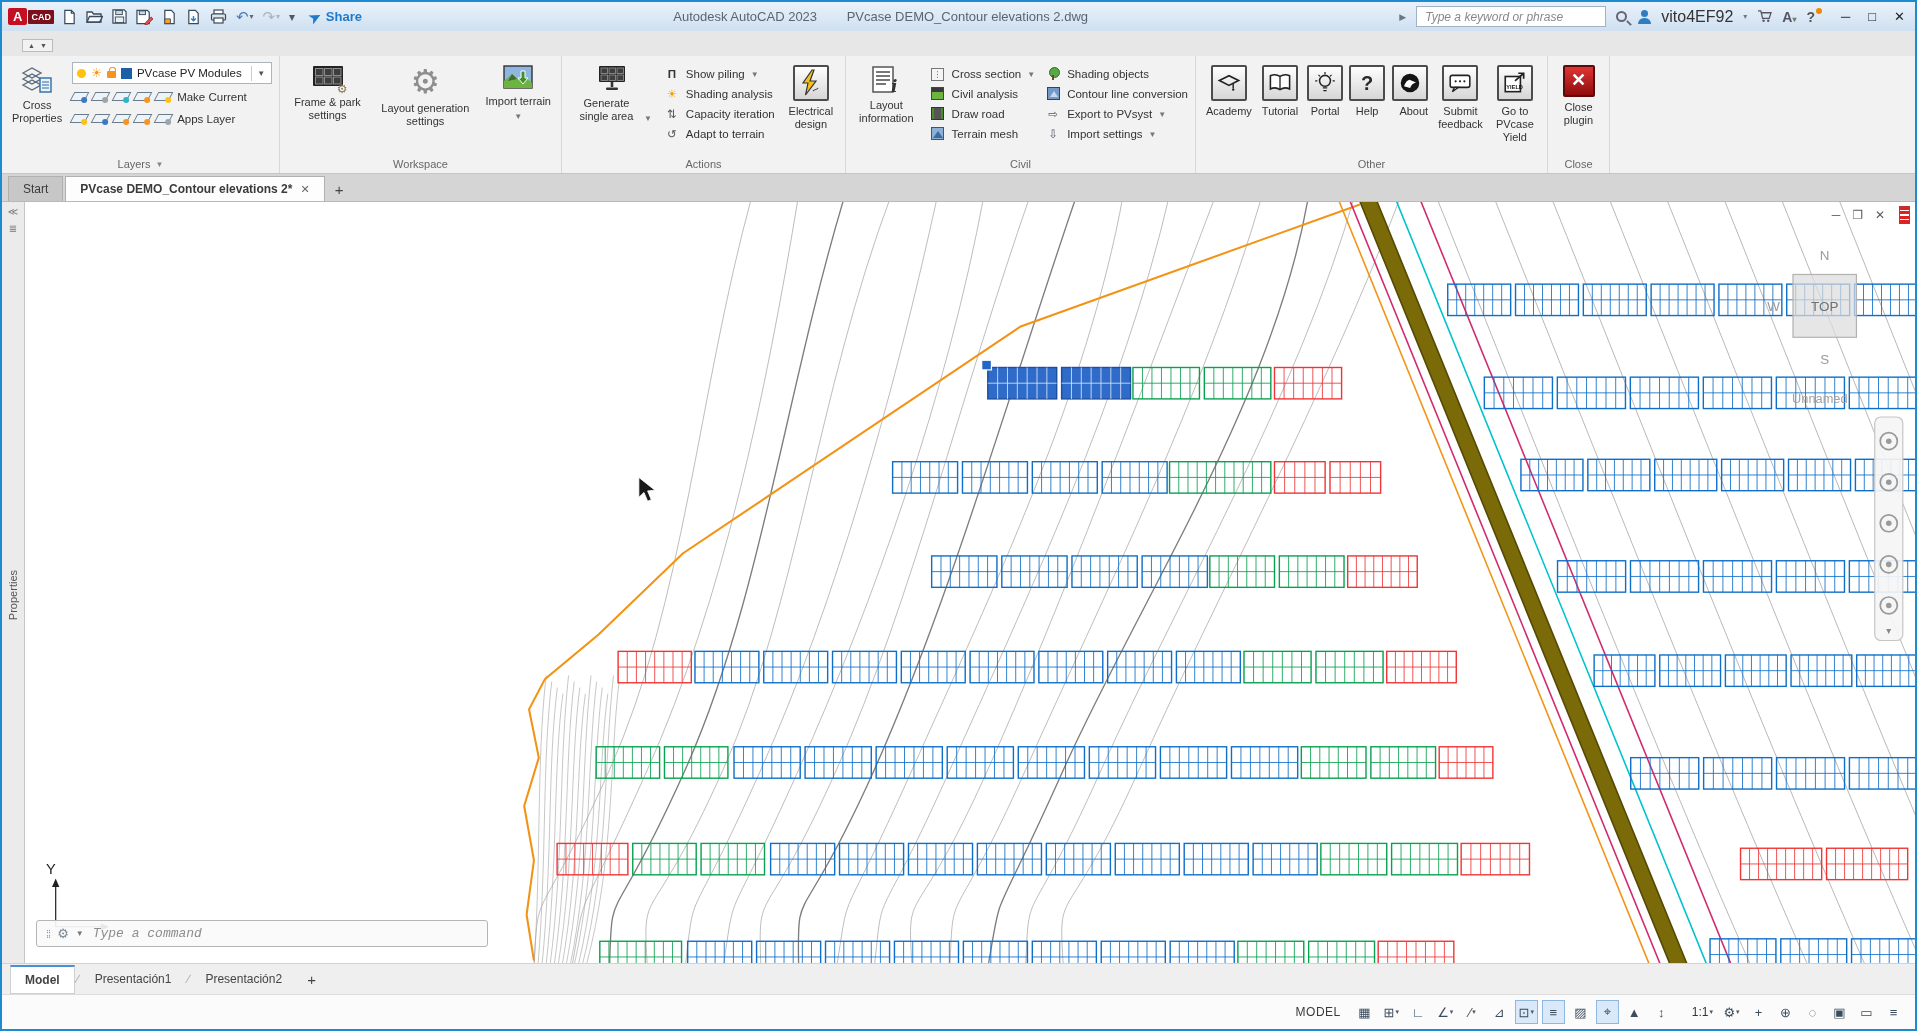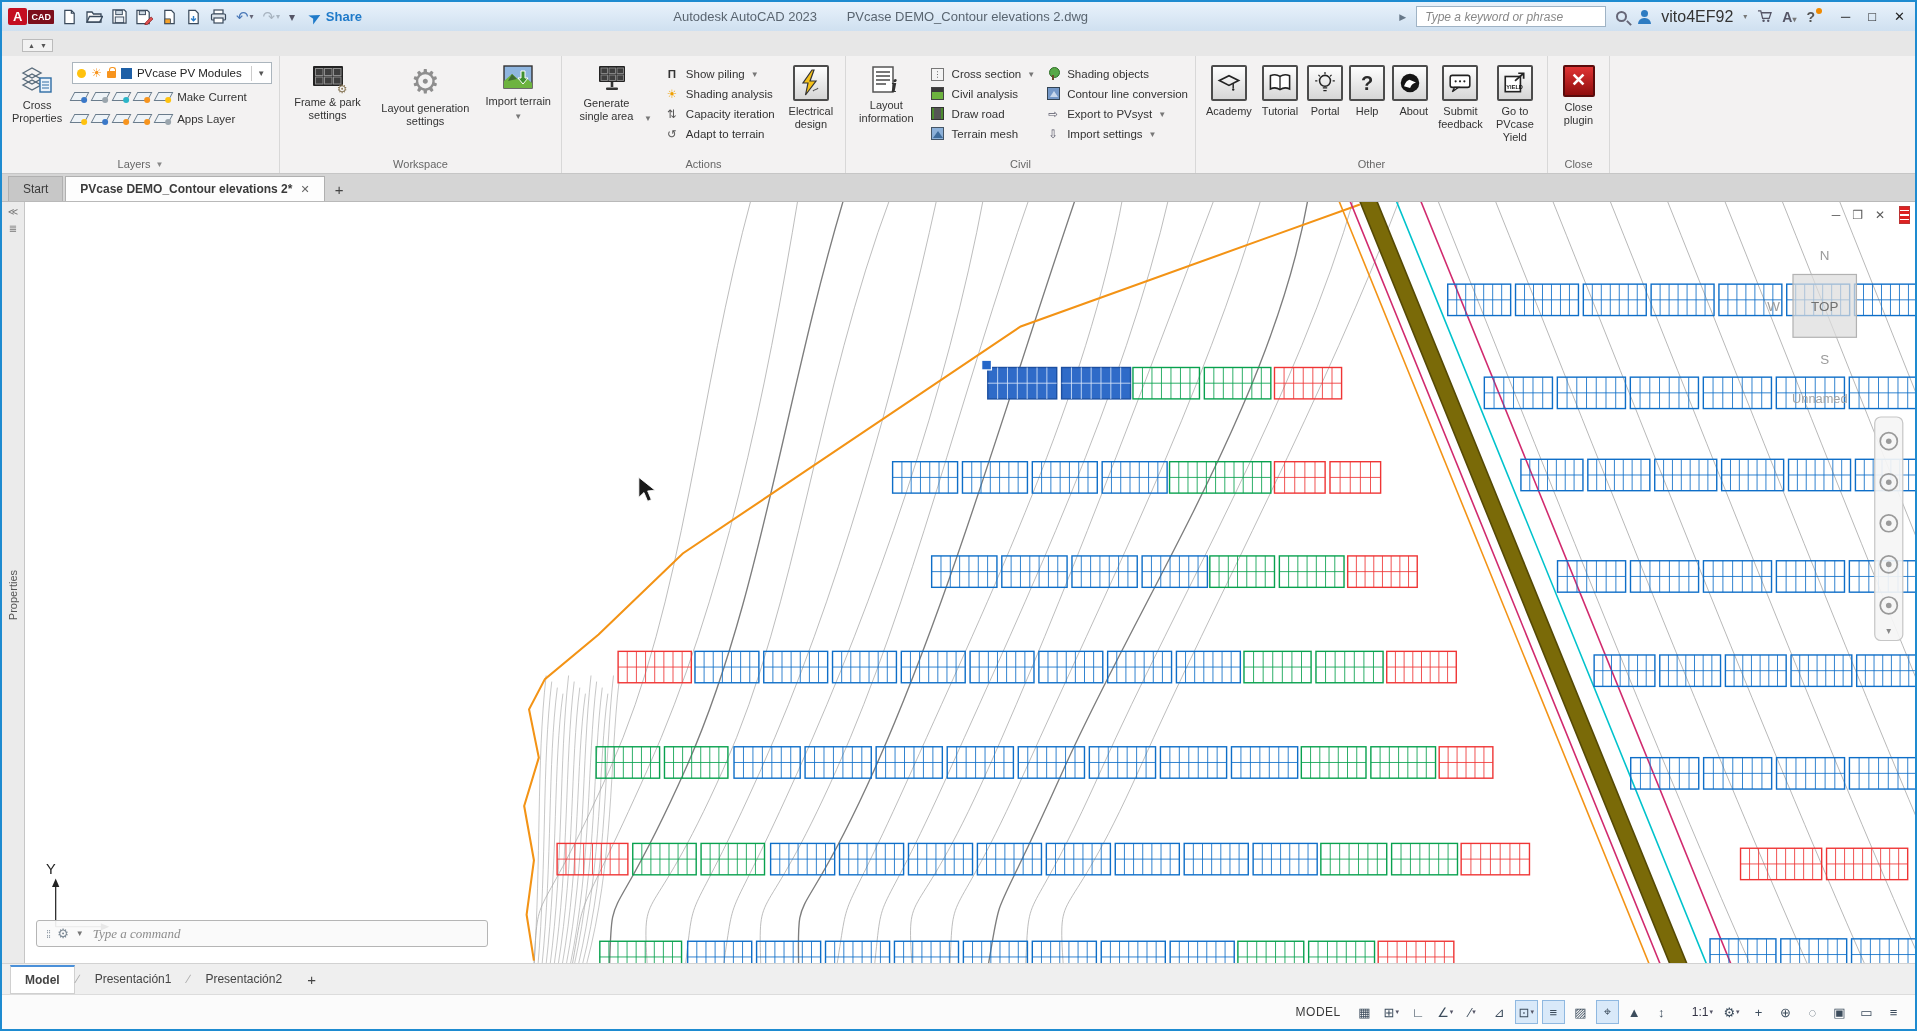--- a/index.html
+++ b/index.html
@@ -89,21 +89,21 @@
   .workarea{flex:1 1 auto;position:relative;background:#fff;overflow:hidden;}
   .workarea svg{position:absolute;inset:0;width:100%;height:100%;}
   .propstrip{position:absolute;left:0;top:0;bottom:0;width:23px;background:#ebebeb;border-right:1px solid #c6c6c6;display:flex;flex-direction:column;align-items:center;padding-top:4px;gap:6px;z-index:5;}
   .propstrip .pico{font-size:10px;color:#777;}
   .propstrip .ptxt{writing-mode:vertical-rl;transform:rotate(180deg);font-size:11px;color:#555;margin-top:330px;}
   .dwgctrl{position:absolute;top:6px;right:30px;display:flex;gap:12px;color:#5a5a5a;font-size:12px;z-index:5;align-items:center;}
   .redcorner{position:absolute;top:4px;right:5px;width:11px;height:18px;z-index:5;background:repeating-linear-gradient(#d22 0 3px,#fff 3px 4.5px);border:1px solid #b33;}
   .cmdbar{position:absolute;left:34px;bottom:16px;width:452px;height:27px;background:rgba(250,250,250,.92);border:1px solid #b5b5b5;border-radius:3px;display:flex;align-items:center;gap:7px;padding:0 9px;z-index:5;}
   .cmdbar .grip{color:#98a2ac;font-size:11px;letter-spacing:-1px;}
   .cmdbar .wrench{color:#7d8a96;font-size:13px;}
-  .cmdbar input{flex:1;border:none;outline:none;background:transparent;font-size:13px;font-style:italic;color:#555;font-family:Liberation Serif, serif;}
+  .cmdbar input{flex:1;border:none;outline:none;background:transparent;font-size:13px;font-style:italic;color:#555;font-family:Liberation Mono, monospace;}
   .cmdbar input::placeholder{color:#8d8d8d;font-style:italic;}
   
   .layoutbar{height:31px;background:#efefef;border-top:1px solid #d2d2d2;display:flex;align-items:center;padding-left:8px;font-size:12px;color:#444;flex:0 0 auto;gap:2px;}
   .ltab{padding:6px 14px;}
   .ltab.active{background:#fff;border:1px solid #d0d0d0;border-top:2px solid #4a90d9;font-weight:bold;}
   .lsep{color:#aaa;}
   .lplus{font-size:15px;color:#444;padding:0 9px;}
   
   .statusbar{height:35px;background:#fbfbfb;border-top:1px solid #dcdcdc;display:flex;align-items:center;justify-content:flex-end;padding-right:10px;gap:4px;font-size:12px;color:#333;flex:0 0 auto;}
   .sb-model{margin-right:8px;color:#3a3a3a;letter-spacing:0.5px;}

